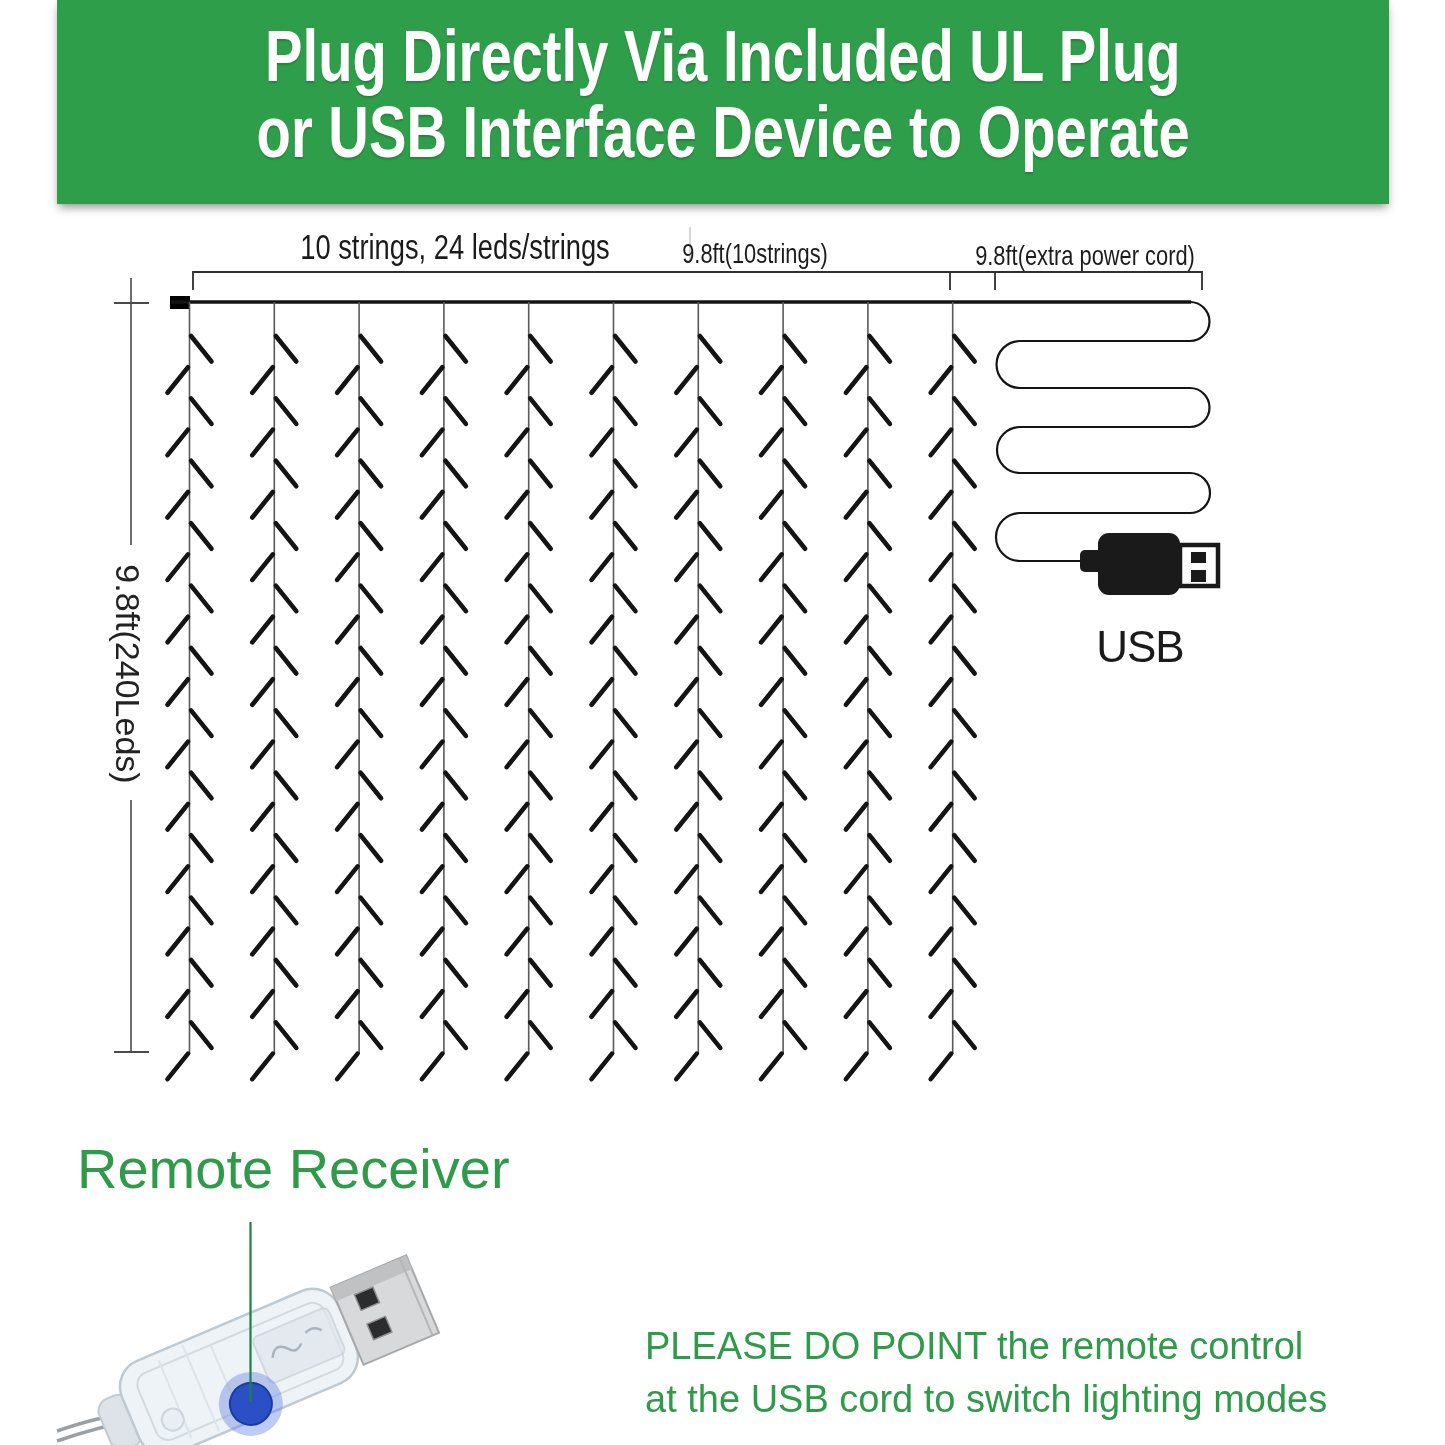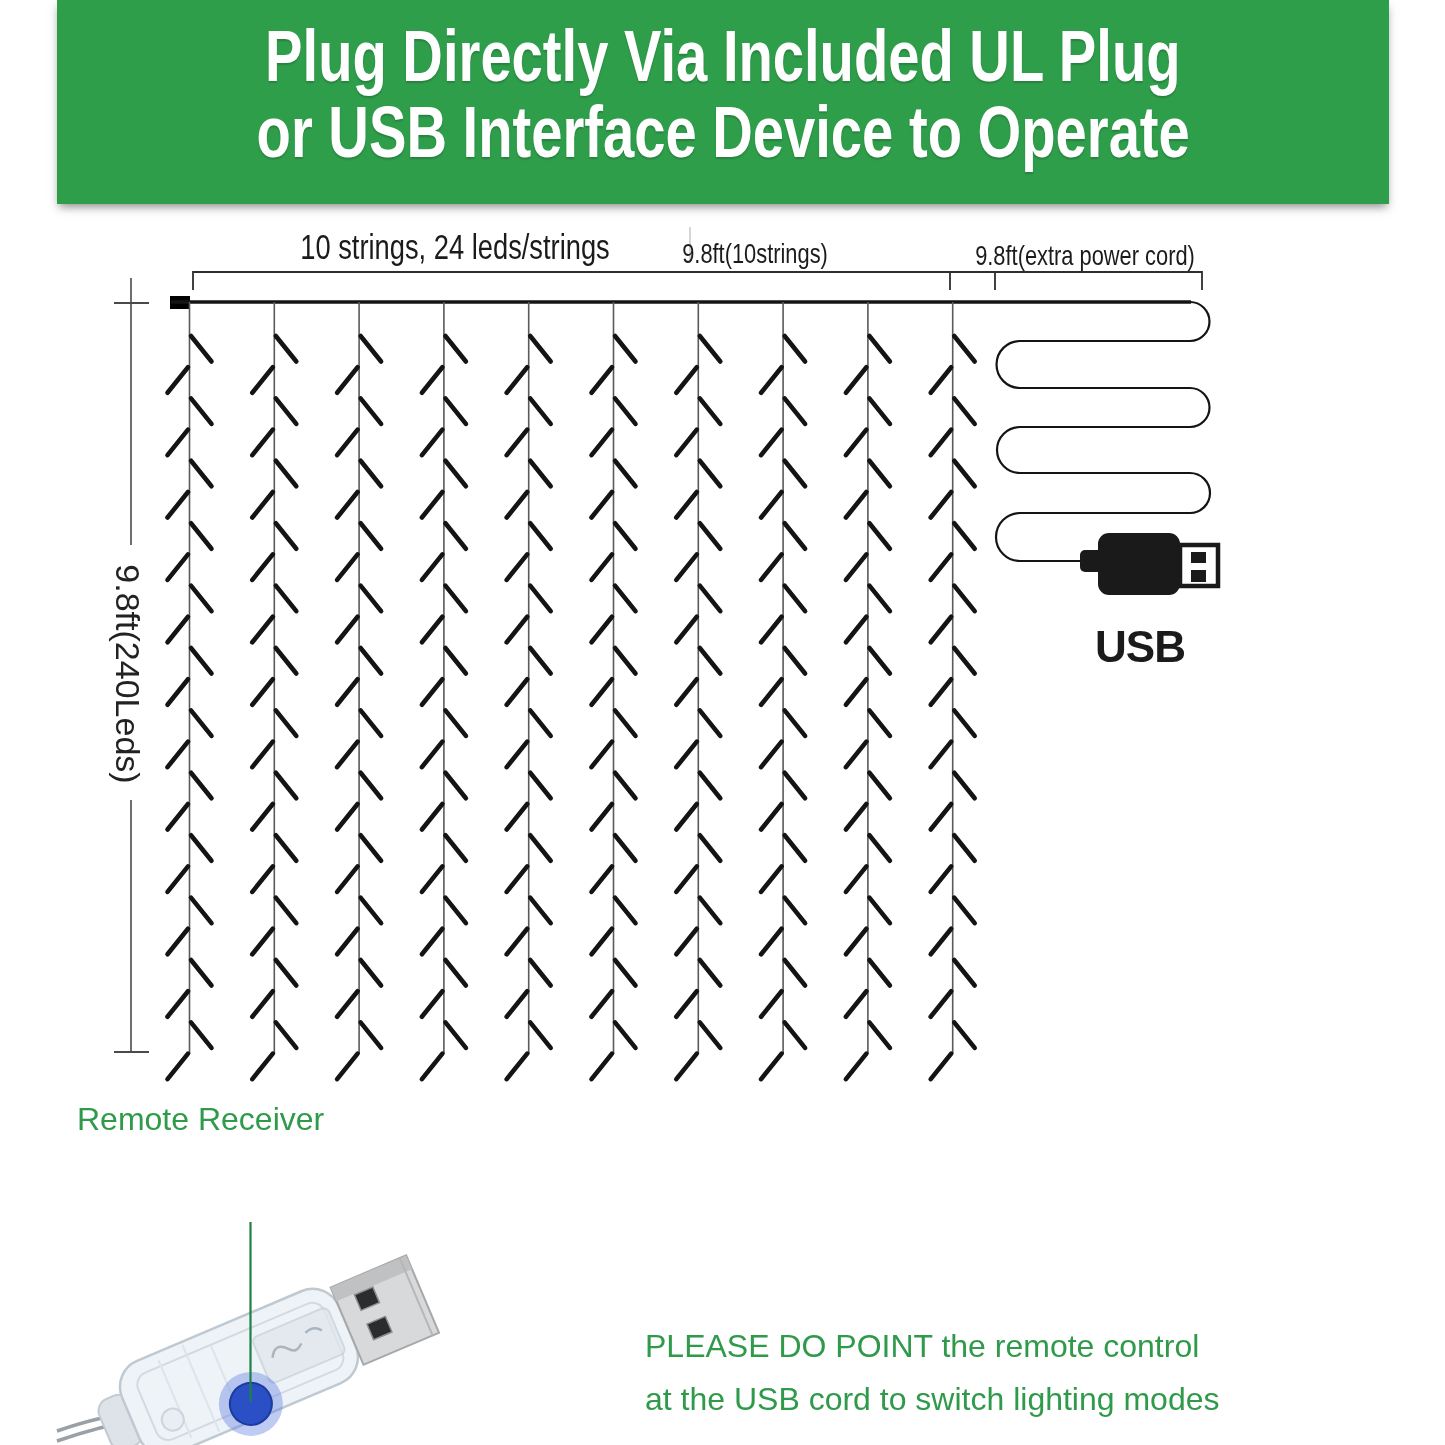--- a/index.html
+++ b/index.html
@@ -20,29 +20,29 @@
     color:#fff;font-size:72px;font-weight:bold;line-height:76px;white-space:nowrap;
     transform:scaleX(.78);transform-origin:center;
     text-shadow:0 2px 2px rgba(0,0,0,.18);
   }
   
   .lbl{position:absolute;color:#1b1b1b;white-space:nowrap;}
   .cond{transform:scaleX(.78);transform-origin:center;}
   .lbl-strings{left:255px;top:227px;width:400px;font-size:35px;text-align:center;}
   .lbl-width{left:630px;top:238px;width:250px;font-size:28px;text-align:center;}
   .lbl-cord{left:935px;top:240px;width:300px;font-size:28px;text-align:center;}
-  .lbl-usb{left:1065px;top:622px;width:150px;font-size:44px;text-align:center;letter-spacing:-1px;font-weight:bold;}
+  .lbl-usb{left:1065px;top:622px;width:150px;font-size:44px;text-align:center;letter-spacing:-1px;}
   .lbl-height{
     left:-46px;top:656px;width:350px;height:36px;font-size:34px;text-align:center;
     transform:rotate(90deg);transform-origin:center;color:#222;
   }
   
-  .lbl-receiver{left:77px;top:1101px;width:350px;font-size:32px;color:var(--accent-tx,#2E9A4A);}
+  .lbl-receiver{left:77px;top:1136px;width:350px;font-size:56px;color:var(--accent-tx,#2E9A4A);}
   .note{
-    position:absolute;left:645px;top:1320px;font-size:32px;line-height:53px;
+    position:absolute;left:645px;top:1320px;font-size:38px;line-height:53px;
     color:var(--accent-tx,#2E9A4A);white-space:nowrap;
   }
   
   .art{position:absolute;left:0;top:0;}
   .string-line{stroke:#5a5a5a;stroke-width:1.6;}
   .led-dash{stroke:var(--line-c,#141414);stroke-width:4.6;stroke-linecap:round;}
 </style>
 </head>
 <body>
 

